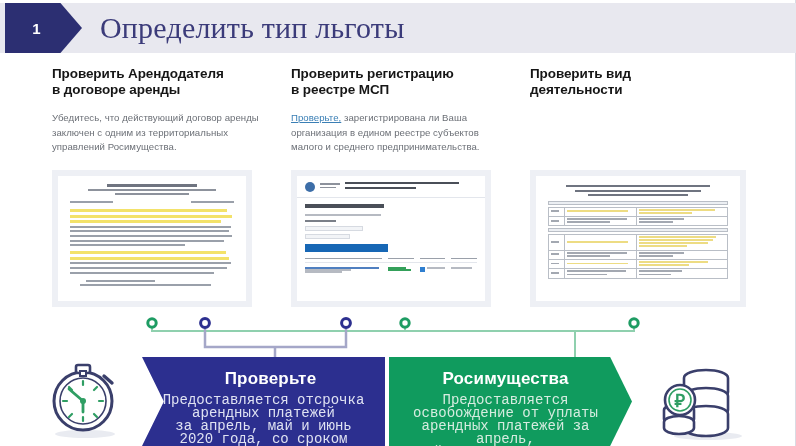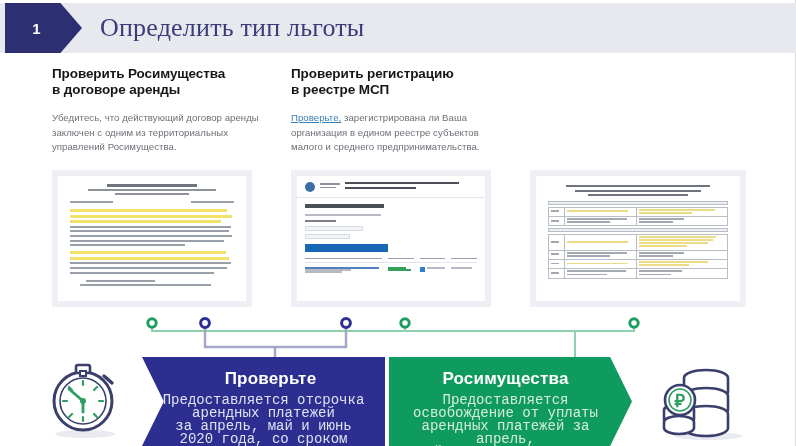--- a/index.html
+++ b/index.html
@@ -28,21 +28,21 @@
     clip-path: polygon(0 0, 72% 0, 100% 50%, 72% 100%, 0 100%);
     color:#fff;
     font-size:15px;
     font-weight:bold;
     display:flex; align-items:center; justify-content:center;
     padding-right:14px;
   }
   .slide-title {
     position:absolute; left:100px; top:6px;
     font-family:"Liberation Serif", serif;
-    font-size:26px;
+    font-size:30px;
     color:#3b3b7a;
     letter-spacing:0.2px;
     line-height:44px;
   }
 
   
   .col { position:absolute; top:66px; width:218px; }
   .col.c1 { left:52px; }
   .col.c2 { left:291px; width:216px; }
   .col.c3 { left:530px; width:216px; }
@@ -156,36 +156,38 @@
 
 <div id="slide">
 
   <div class="header-band"></div>
   <div class="step-badge">
     <span>1</span>
   </div>
   <div class="slide-title">Определить тип льготы</div>
 
   <div class="col c1">
-    <div class="col-title">Проверить Росимущества
+    <div class="col-title">Проверить Арендодателя
 в договоре аренды</div>
     <div class="col-body">
       <span>Убедитесь, что действующий договор аренды заключен с одним из территориальных управлений Росимущества.</span>
     </div>
   </div>
 
   <div class="col c2">
     <div class="col-title">Проверить регистрацию
 в реестре МСП</div>
     <div class="col-body">
       <a class="col-link" href="#">Проверьте,</a><span> зарегистрирована ли Ваша организация в едином реестре субъектов малого и среднего предпринимательства.</span>
     </div>
   </div>
 
   <div class="col c3">
+    <div class="col-title">Проверить вид
+деятельности</div>
   </div>
 
   <div class="thumb-wrap t1">
     <div class="thumb-inner doc1">
       <div class="dtitle"></div>
         <div class="dsub"></div>
         <div class="dsub2"></div>
       <div class="dmeta">
           <span></span>
           <span></span>

